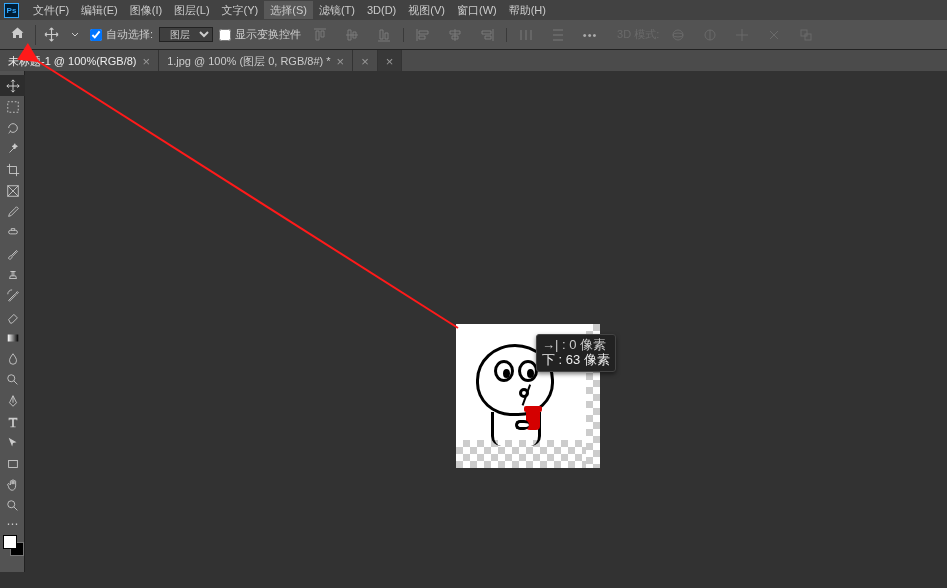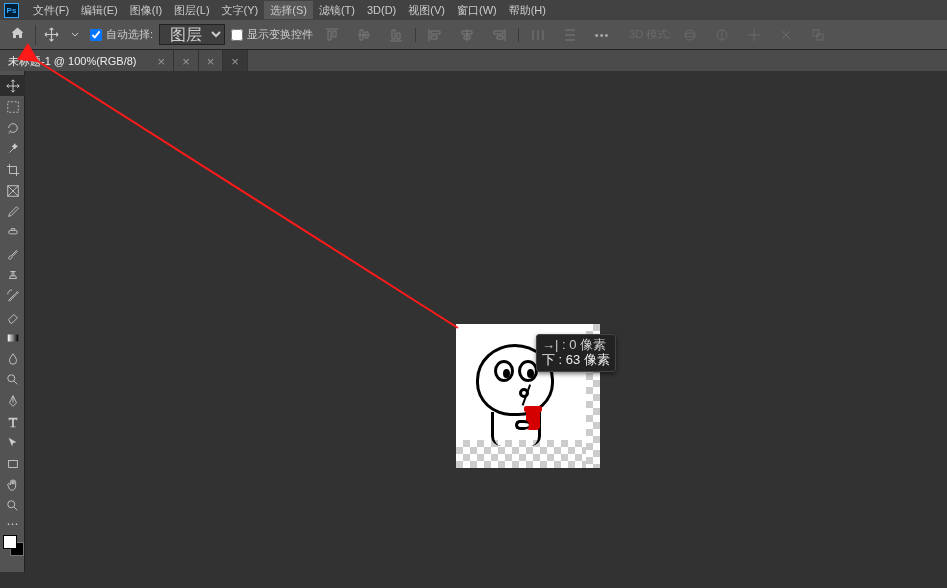--- a/index.html
+++ b/index.html
@@ -11,27 +11,27 @@
   .menu-item { padding: 0 6px; cursor: pointer; user-select: none; line-height: 18px; }
   .menu-item.highlighted { background: #585858; }
 
   
   .optionsbar { height: 30px; background: #535353; display: flex; align-items: center; padding-left: 6px; gap: 6px; border-bottom: 1px solid #222; }
   .home-icon { color: #ccc; font-size: 14px; padding: 0 4px; }
   .divider { width: 1px; height: 20px; background: #3a3a3a; }
   .opt-icon { display: inline-flex; align-items: center; justify-content: center; width: 18px; height: 18px; }
   .opt-check { display: inline-flex; align-items: center; gap: 4px; }
   .opt-check input { width: 12px; height: 12px; }
-  .opt-select { background: #3f3f3f; border: 1px solid #222; padding: 0 6px; font-size: 16px; color: #ccc; }
+  .opt-select { background: #3f3f3f; border: 1px solid #222; padding: 0 6px; font-size: 10px; color: #ccc; }
   .small-btn { width: 26px; height: 24px; display: inline-flex; align-items: center; justify-content: center; color: #aaa; }
   .disabled { color: #6a6a6a; }
 
   
   .tabbar { height: 23px; background: #4b4b4b; display: flex; align-items: stretch; border-bottom: 1px solid #222; }
-  .tab { display: flex; align-items: center; padding: 0 8px; border-right: 1px solid #333; gap: 21px; cursor: pointer; position: relative; }
+  .tab { display: flex; align-items: center; padding: 0 8px; border-right: 1px solid #333; gap: 6px; cursor: pointer; position: relative; }
   .tab.active { background: #383838; }
   .tab-close { color: #999; font-size: 13px; line-height: 1; cursor: pointer; }
   .tab.highlight { color: #eee; }
   .tab.active { color: #eee; }
 
   
   .toolbar { position: absolute; top: 71px; left: 0; width: 25px; background: #535353; display: flex; flex-direction: column; padding-top: 4px; border-right: 1px solid #222; }
   .toolbar .tool { width: 25px; height: 21px; display: flex; align-items: center; justify-content: center; cursor: pointer; }
   .toolbar .tool.active { background: #2d2d2d; }
   .tool svg { width: 14px; height: 14px; }
@@ -207,20 +207,21 @@
       </svg>
     </span>
 </div>
 
 <div class="tabbar">
   <div class="tab highlight">
     <span>未标题-1 @ 100%(RGB/8)</span>
     <span class="tab-close">×</span>
   </div>
   <div class="tab">
+    <span>1.jpg @ 100% (图层 0, RGB/8#) *</span>
     <span class="tab-close">×</span>
   </div>
   <div class="tab">
     <span class="tab-close">×</span>
   </div>
   <div class="tab active">
     <span class="tab-close">×</span>
   </div>
 </div>
 

